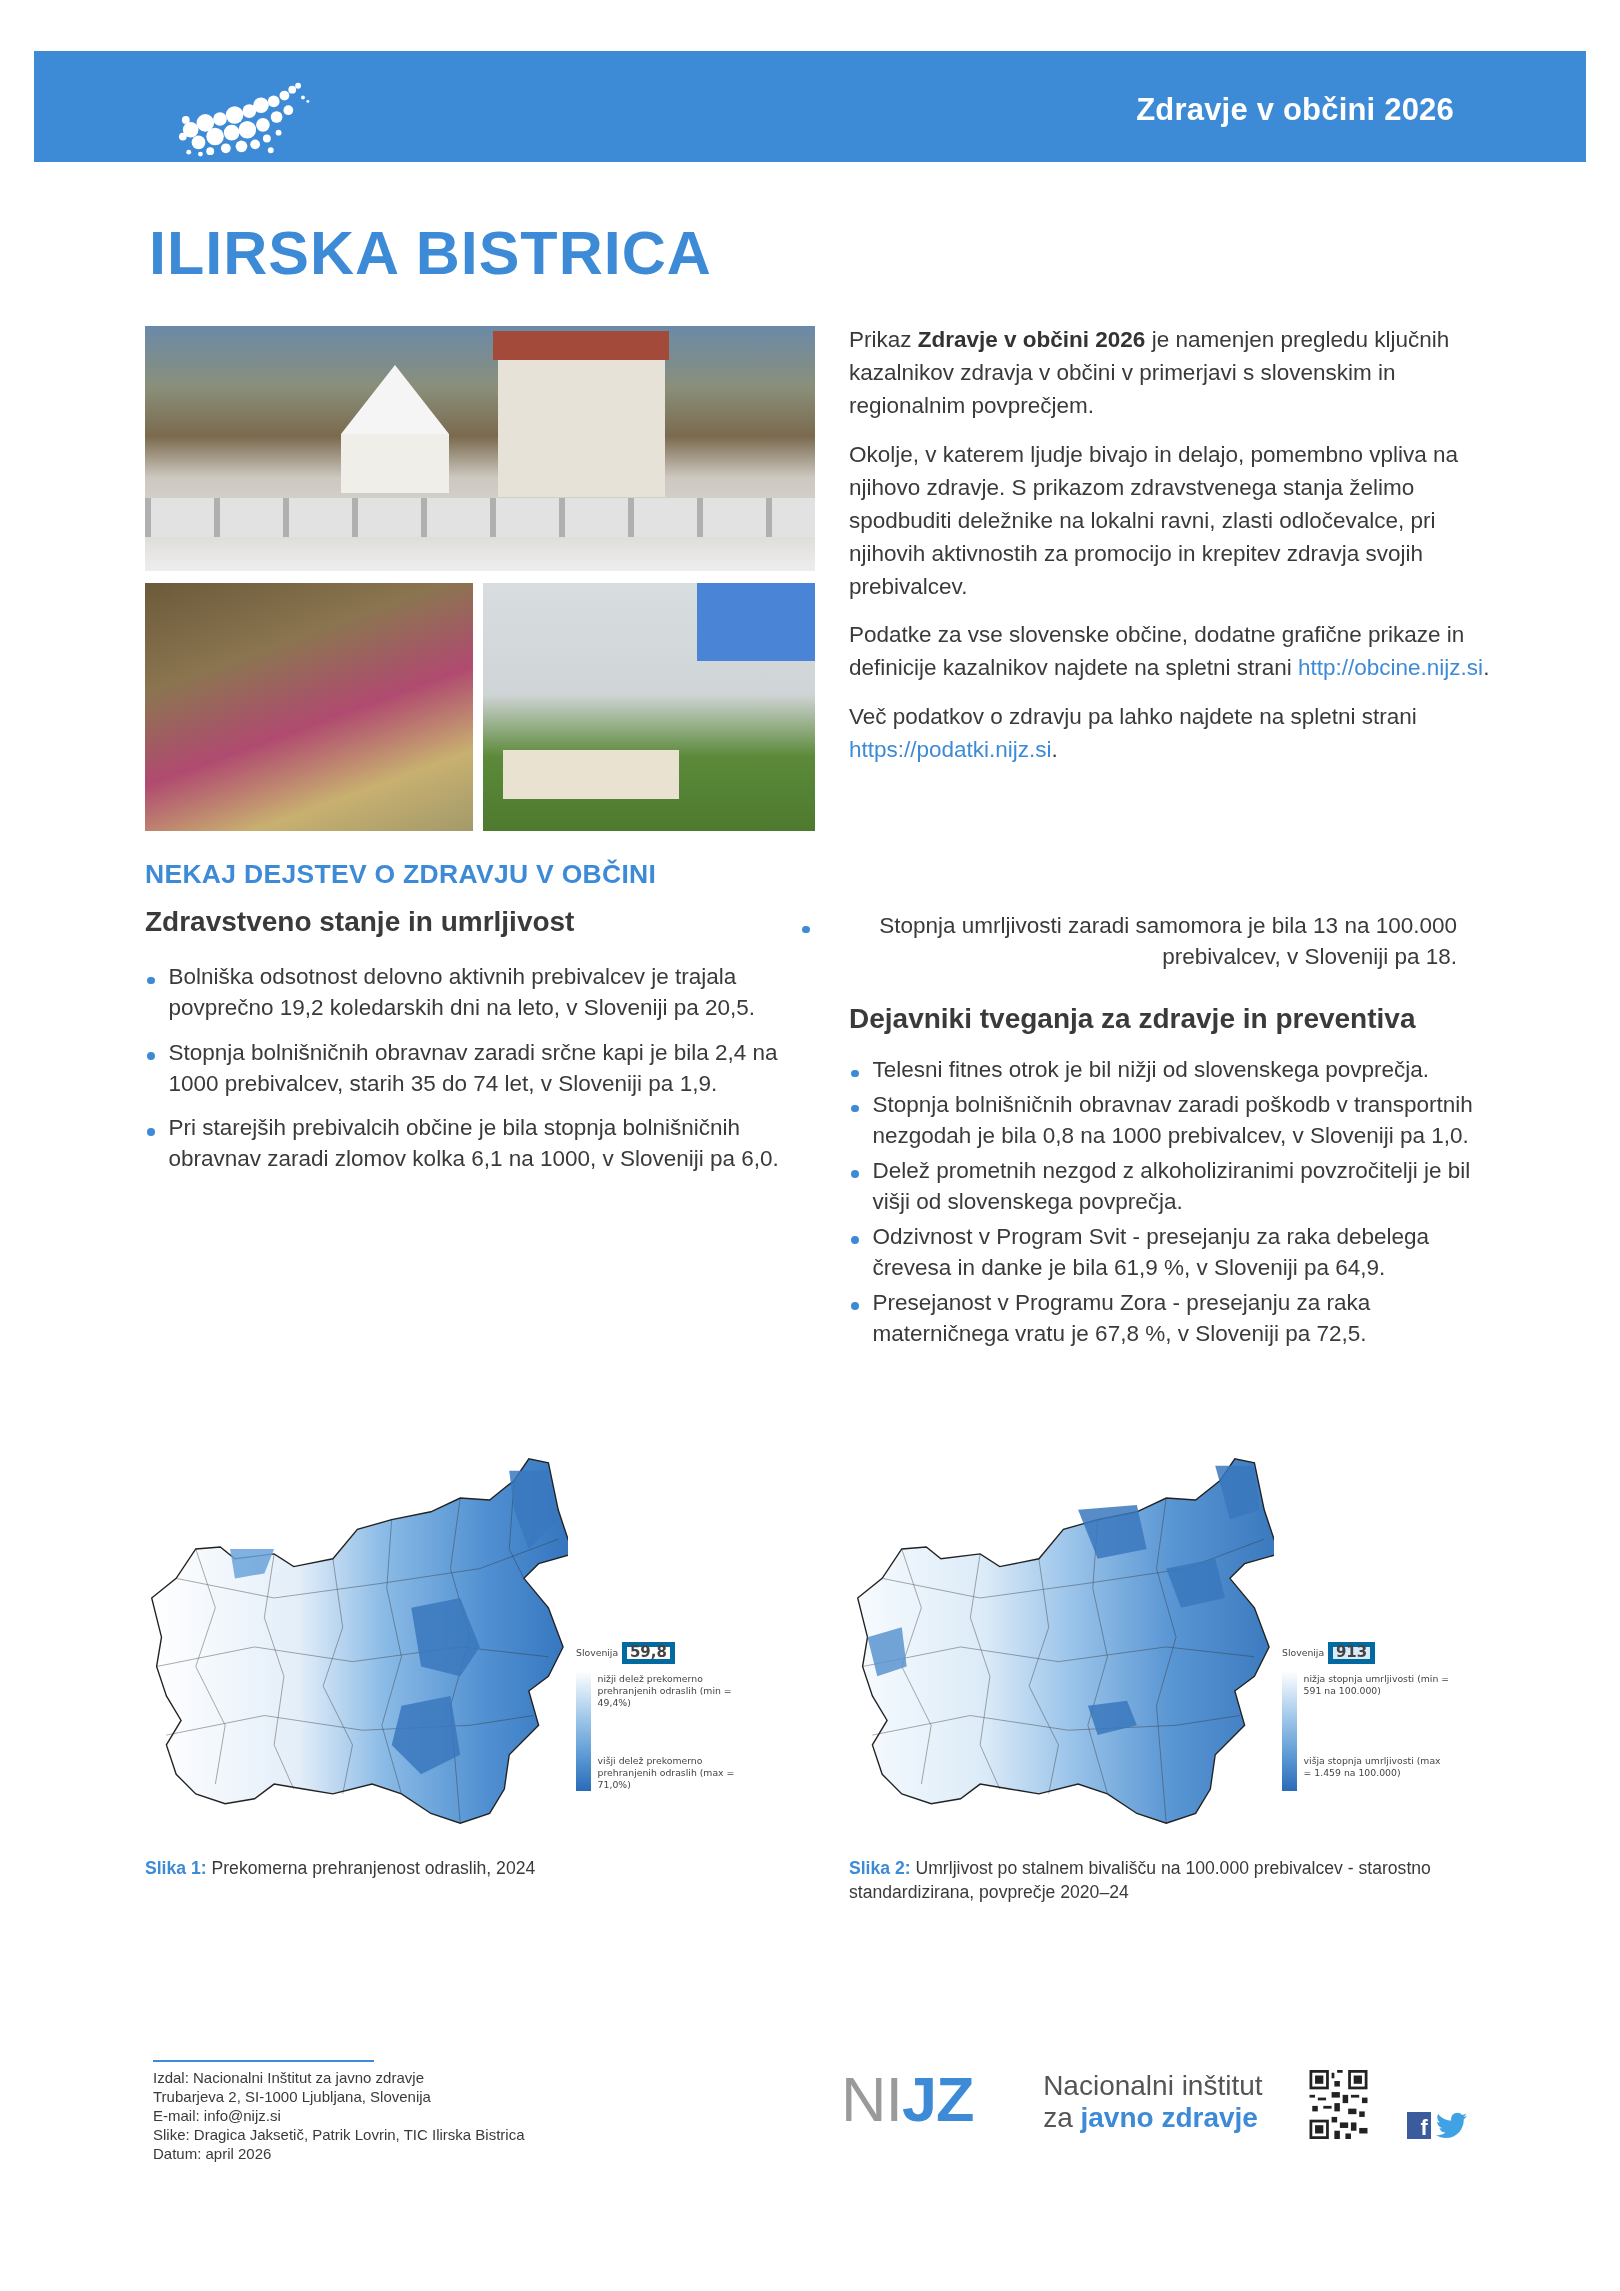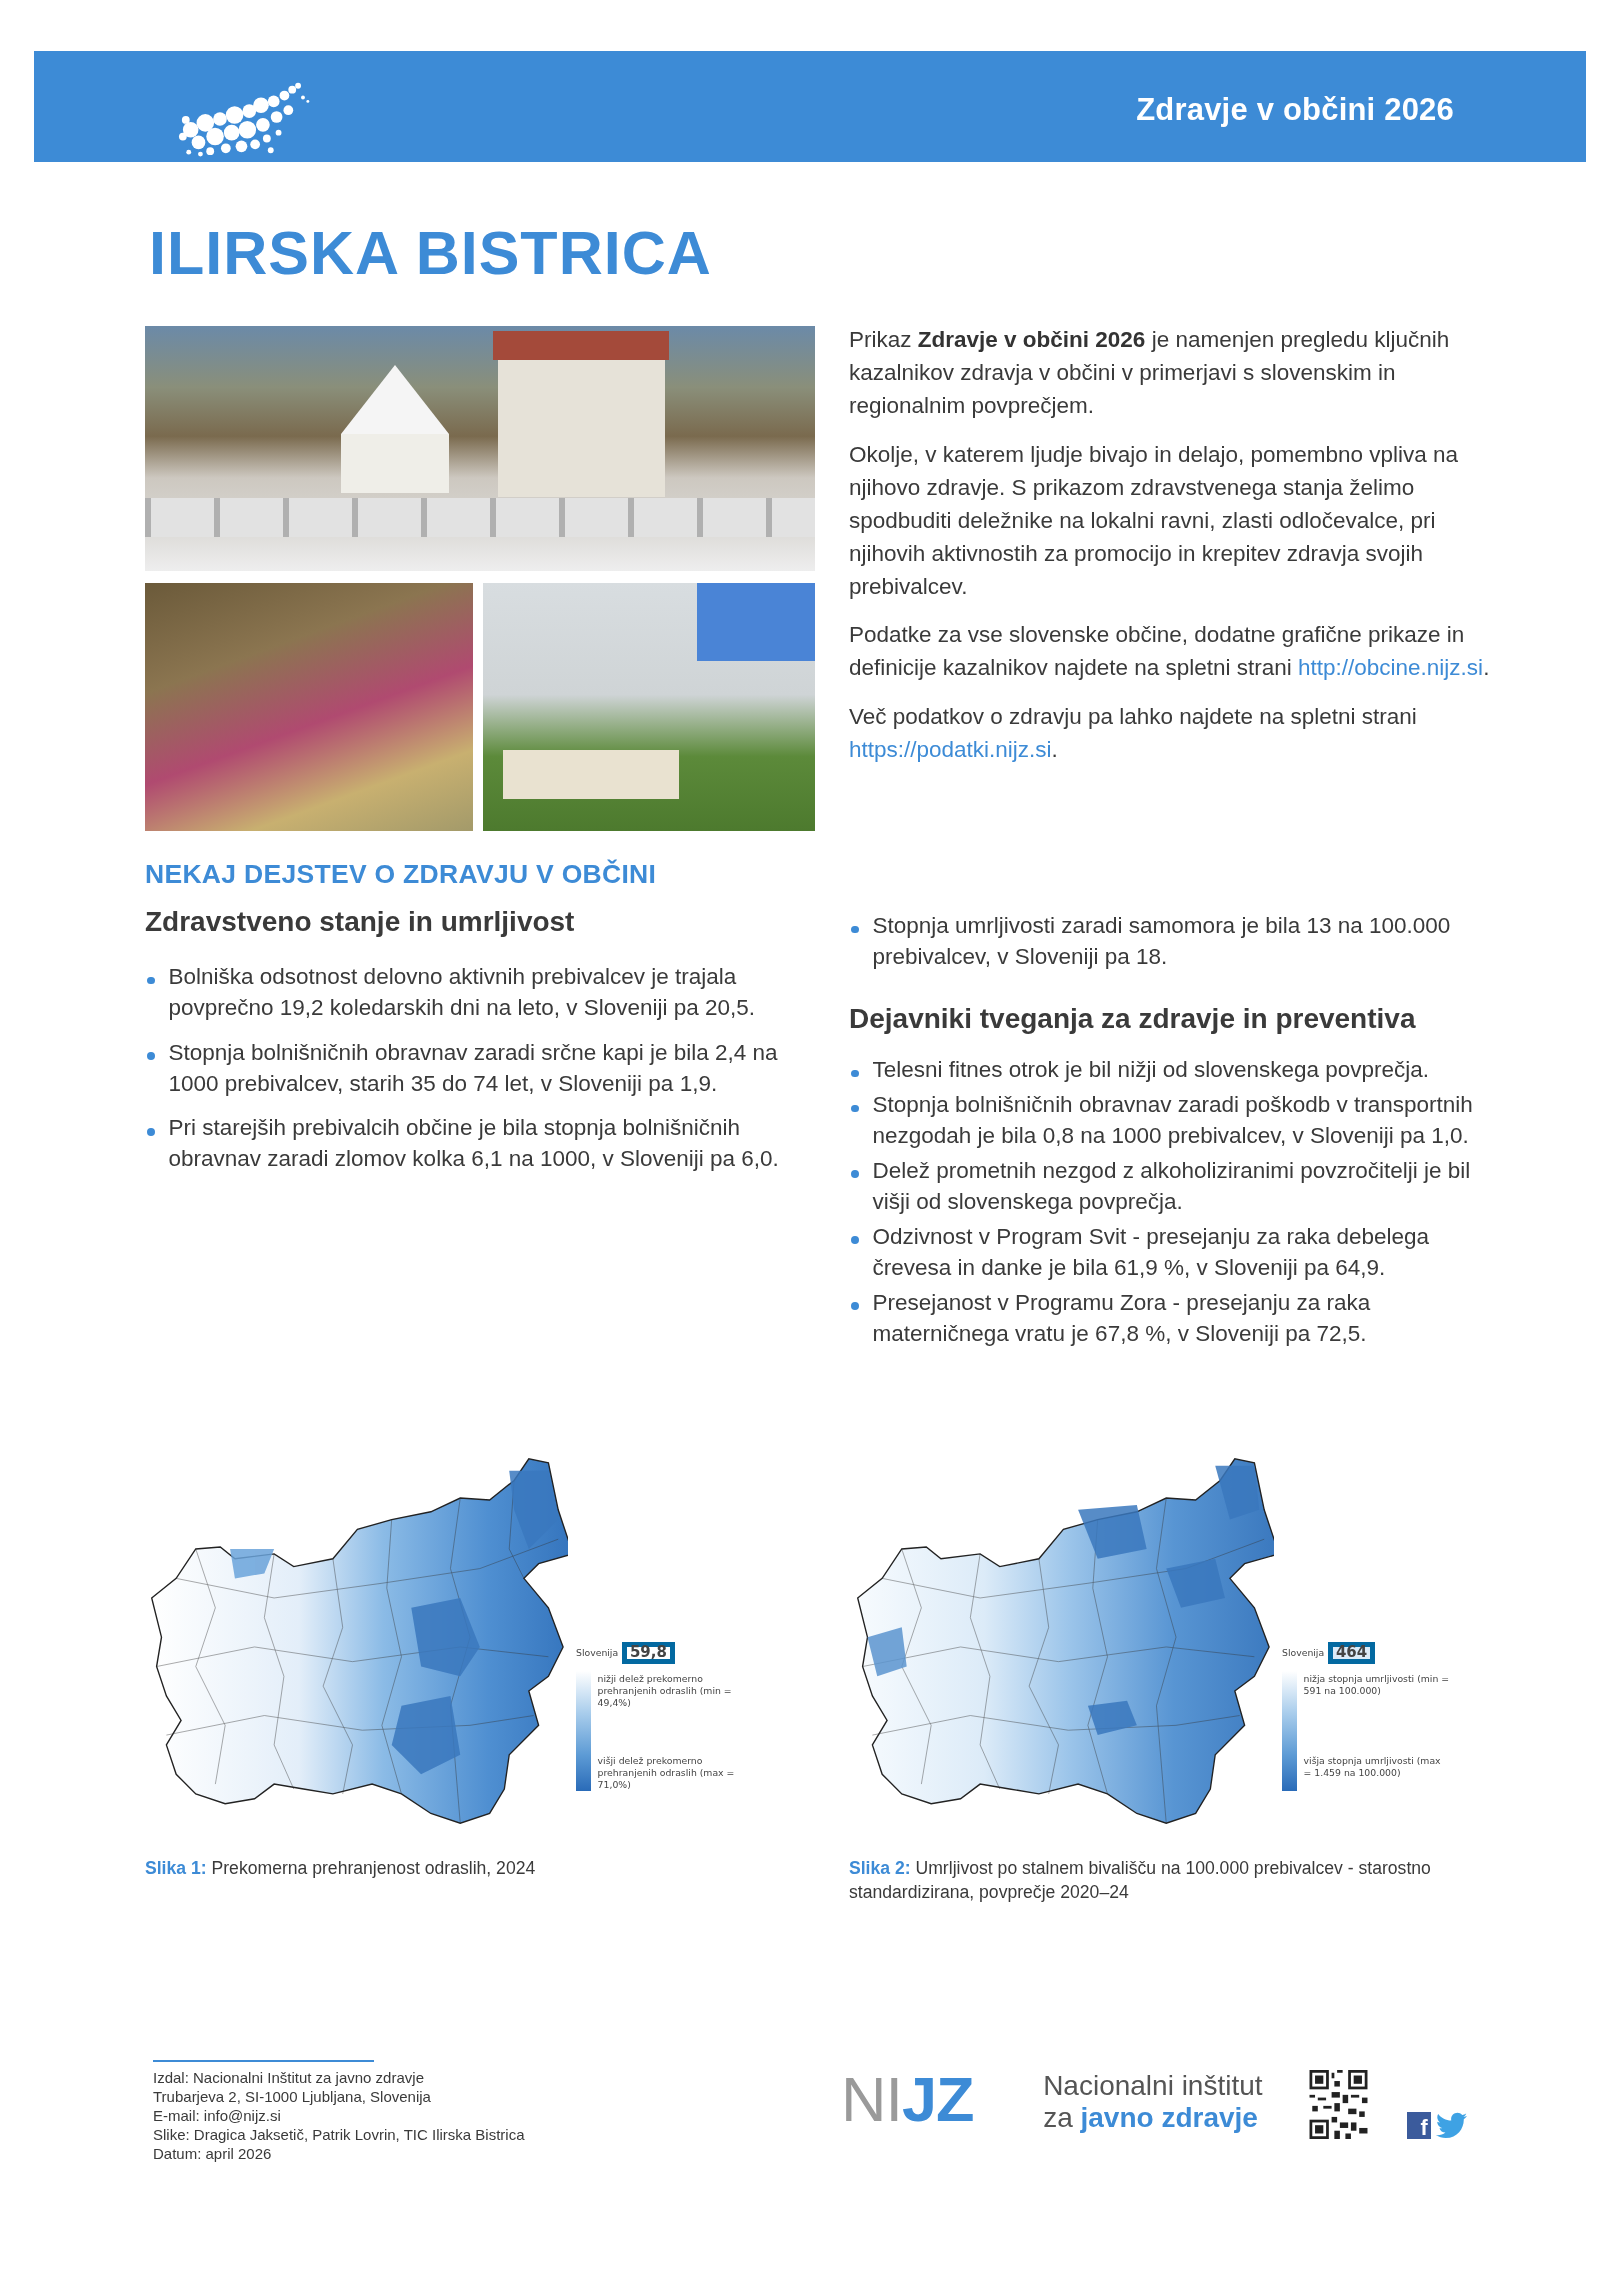--- a/index.html
+++ b/index.html
@@ -36,21 +36,21 @@
   .section-heading { position: absolute; left: 145px; top: 859px; font-size: 26.5px; font-weight: bold; color: #3d8bd6; letter-spacing: 0.3px; }
   .sub-heading { position: absolute; font-size: 28px; font-weight: bold; color: #3a3a3a; }
   .sub-heading.left { left: 145px; top: 906px; }
   .sub-heading.right { left: 849px; top: 1003px; }
 
   .bullets { position: absolute; list-style: none; font-size: 22.5px; line-height: 31px; color: #3a3a3a; }
   .bullets li { position: relative; padding-left: 23.5px; }
   .bullets li .dot { position: absolute; left: 2px; top: 15.7px; width: 7.8px; height: 7.8px; border-radius: 50%; background: #3d8bd6; }
   .bullets.left { left: 145px; top: 961px; width: 659px; }
   .bullets.left li { margin-bottom: 13.7px; }
-  .bullets.right-a { left: 849px; top: 910px; width: 657px; }
+  .bullets.right-a { left: 800px; top: 910px; width: 657px; text-align: right; }
   .bullets.right-b { left: 849px; top: 1054px; width: 657px; }
   .bullets.right-b li { margin-bottom: 3.9px; }
 
   .map { position: absolute; width: 686px; height: 387px; }
   .map.m1 { left: 137px; top: 1451px; }
   .map.m2 { left: 843px; top: 1451px; }
   .map svg.shape { position: absolute; left: 0; top: 0; }
   .legend { position: absolute; left: 439px; top: 191px; font-family: "DejaVu Sans", sans-serif; font-size: 9.3px; color: #444; line-height: 11.8px; }
   .legend .slo { display: flex; align-items: center; gap: 3.9px; }
   .legend .slo-val { border: 5px solid #0369a1; padding: 0 2.9px; font-weight: bold; font-size: 15px; }
@@ -232,21 +232,21 @@
       <path d="M240,60 L300,55 L310,100 L260,110 Z" fill="#3a78be"></path>
       <path d="M380,15 L420,15 L425,60 L395,70 Z" fill="#3a78be"></path>
       <path d="M250,260 L290,255 L300,280 L260,290 Z" fill="#3a78be"></path>
       <path d="M330,120 L380,110 L390,150 L345,160 Z" fill="#3a78be"></path>
       <path d="M25,190 L60,180 L65,220 L35,230 Z" fill="#5a94cf"></path>
     </g>
   </svg>
   <div class="legend">
     <div class="slo">
       <span>Slovenija</span>
-      <span class="slo-val" style="background:#dcebf8;">464</span>
+      <span class="slo-val" style="background:#dcebf8;">913</span>
     </div>
     <div class="bar"></div>
     <div class="lo">nižja stopnja umrljivosti (min = 591 na 100.000)</div>
     <div class="hi">višja stopnja umrljivosti (max = 1.459 na 100.000)</div>
   </div>
 </div>
 
 <div class="caption c1"><span class="lbl">Slika 1:</span><span> Prekomerna prehranjenost odraslih, 2024</span></div>
 <div class="caption c2"><span class="lbl">Slika 2:</span><span> Umrljivost po stalnem bivališču na 100.000 prebivalcev - starostno standardizirana, povprečje 2020–24</span></div>
 

